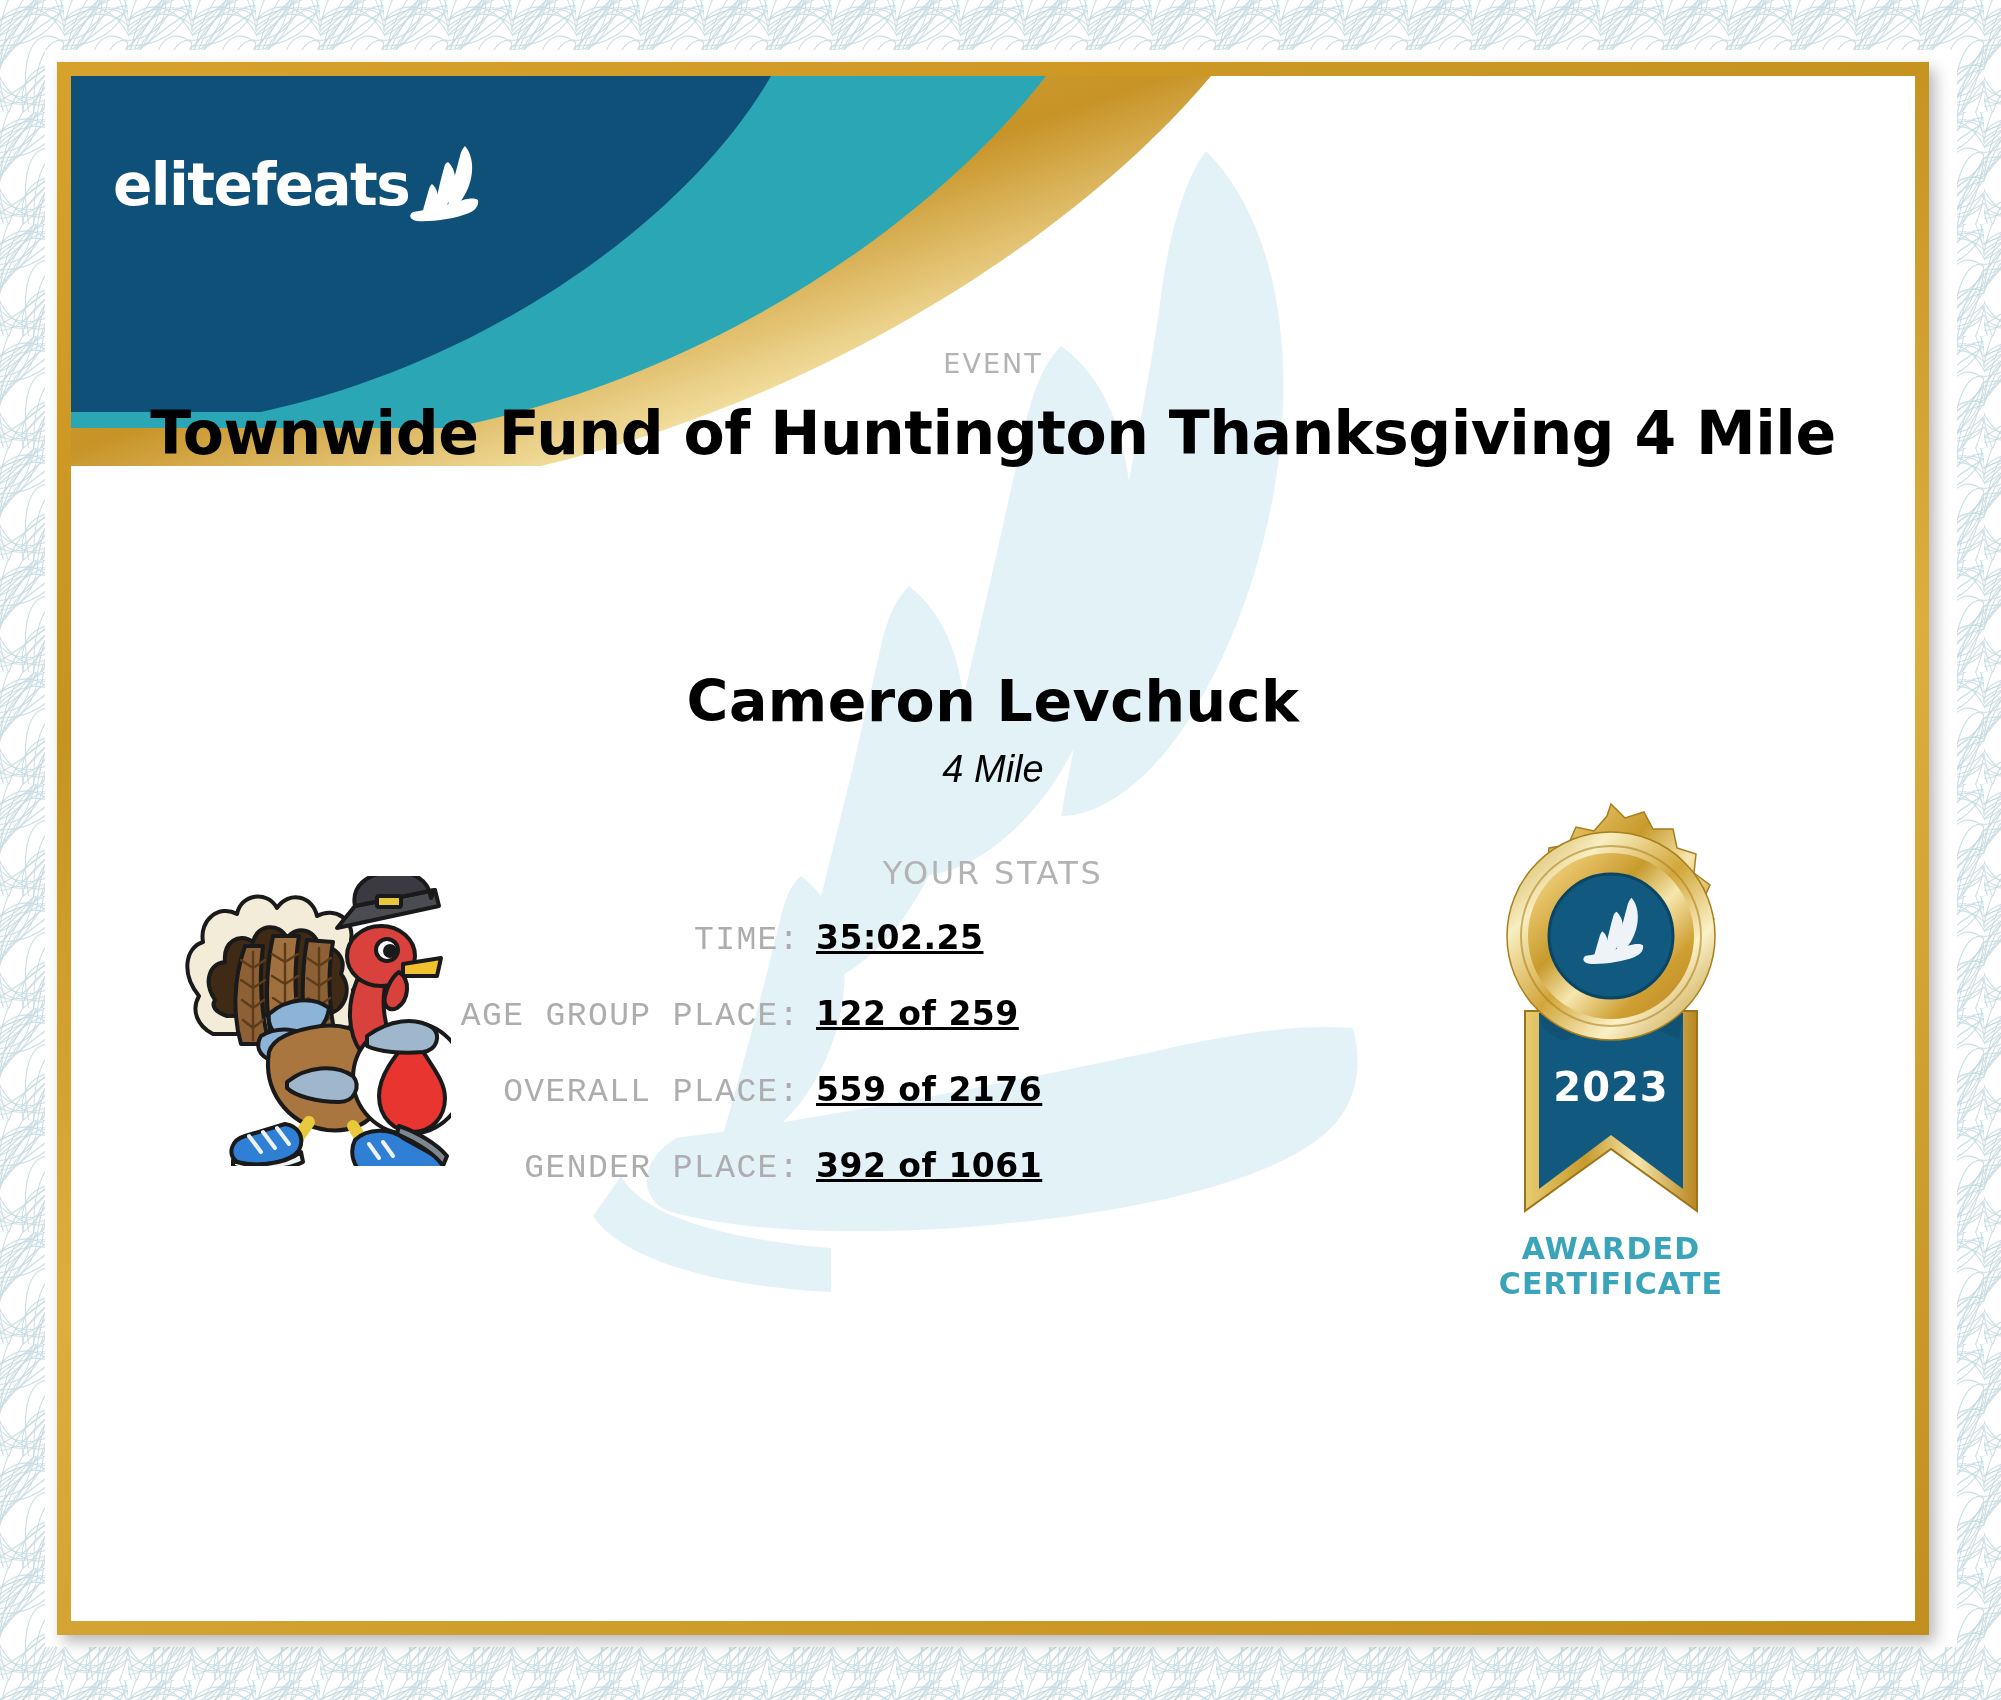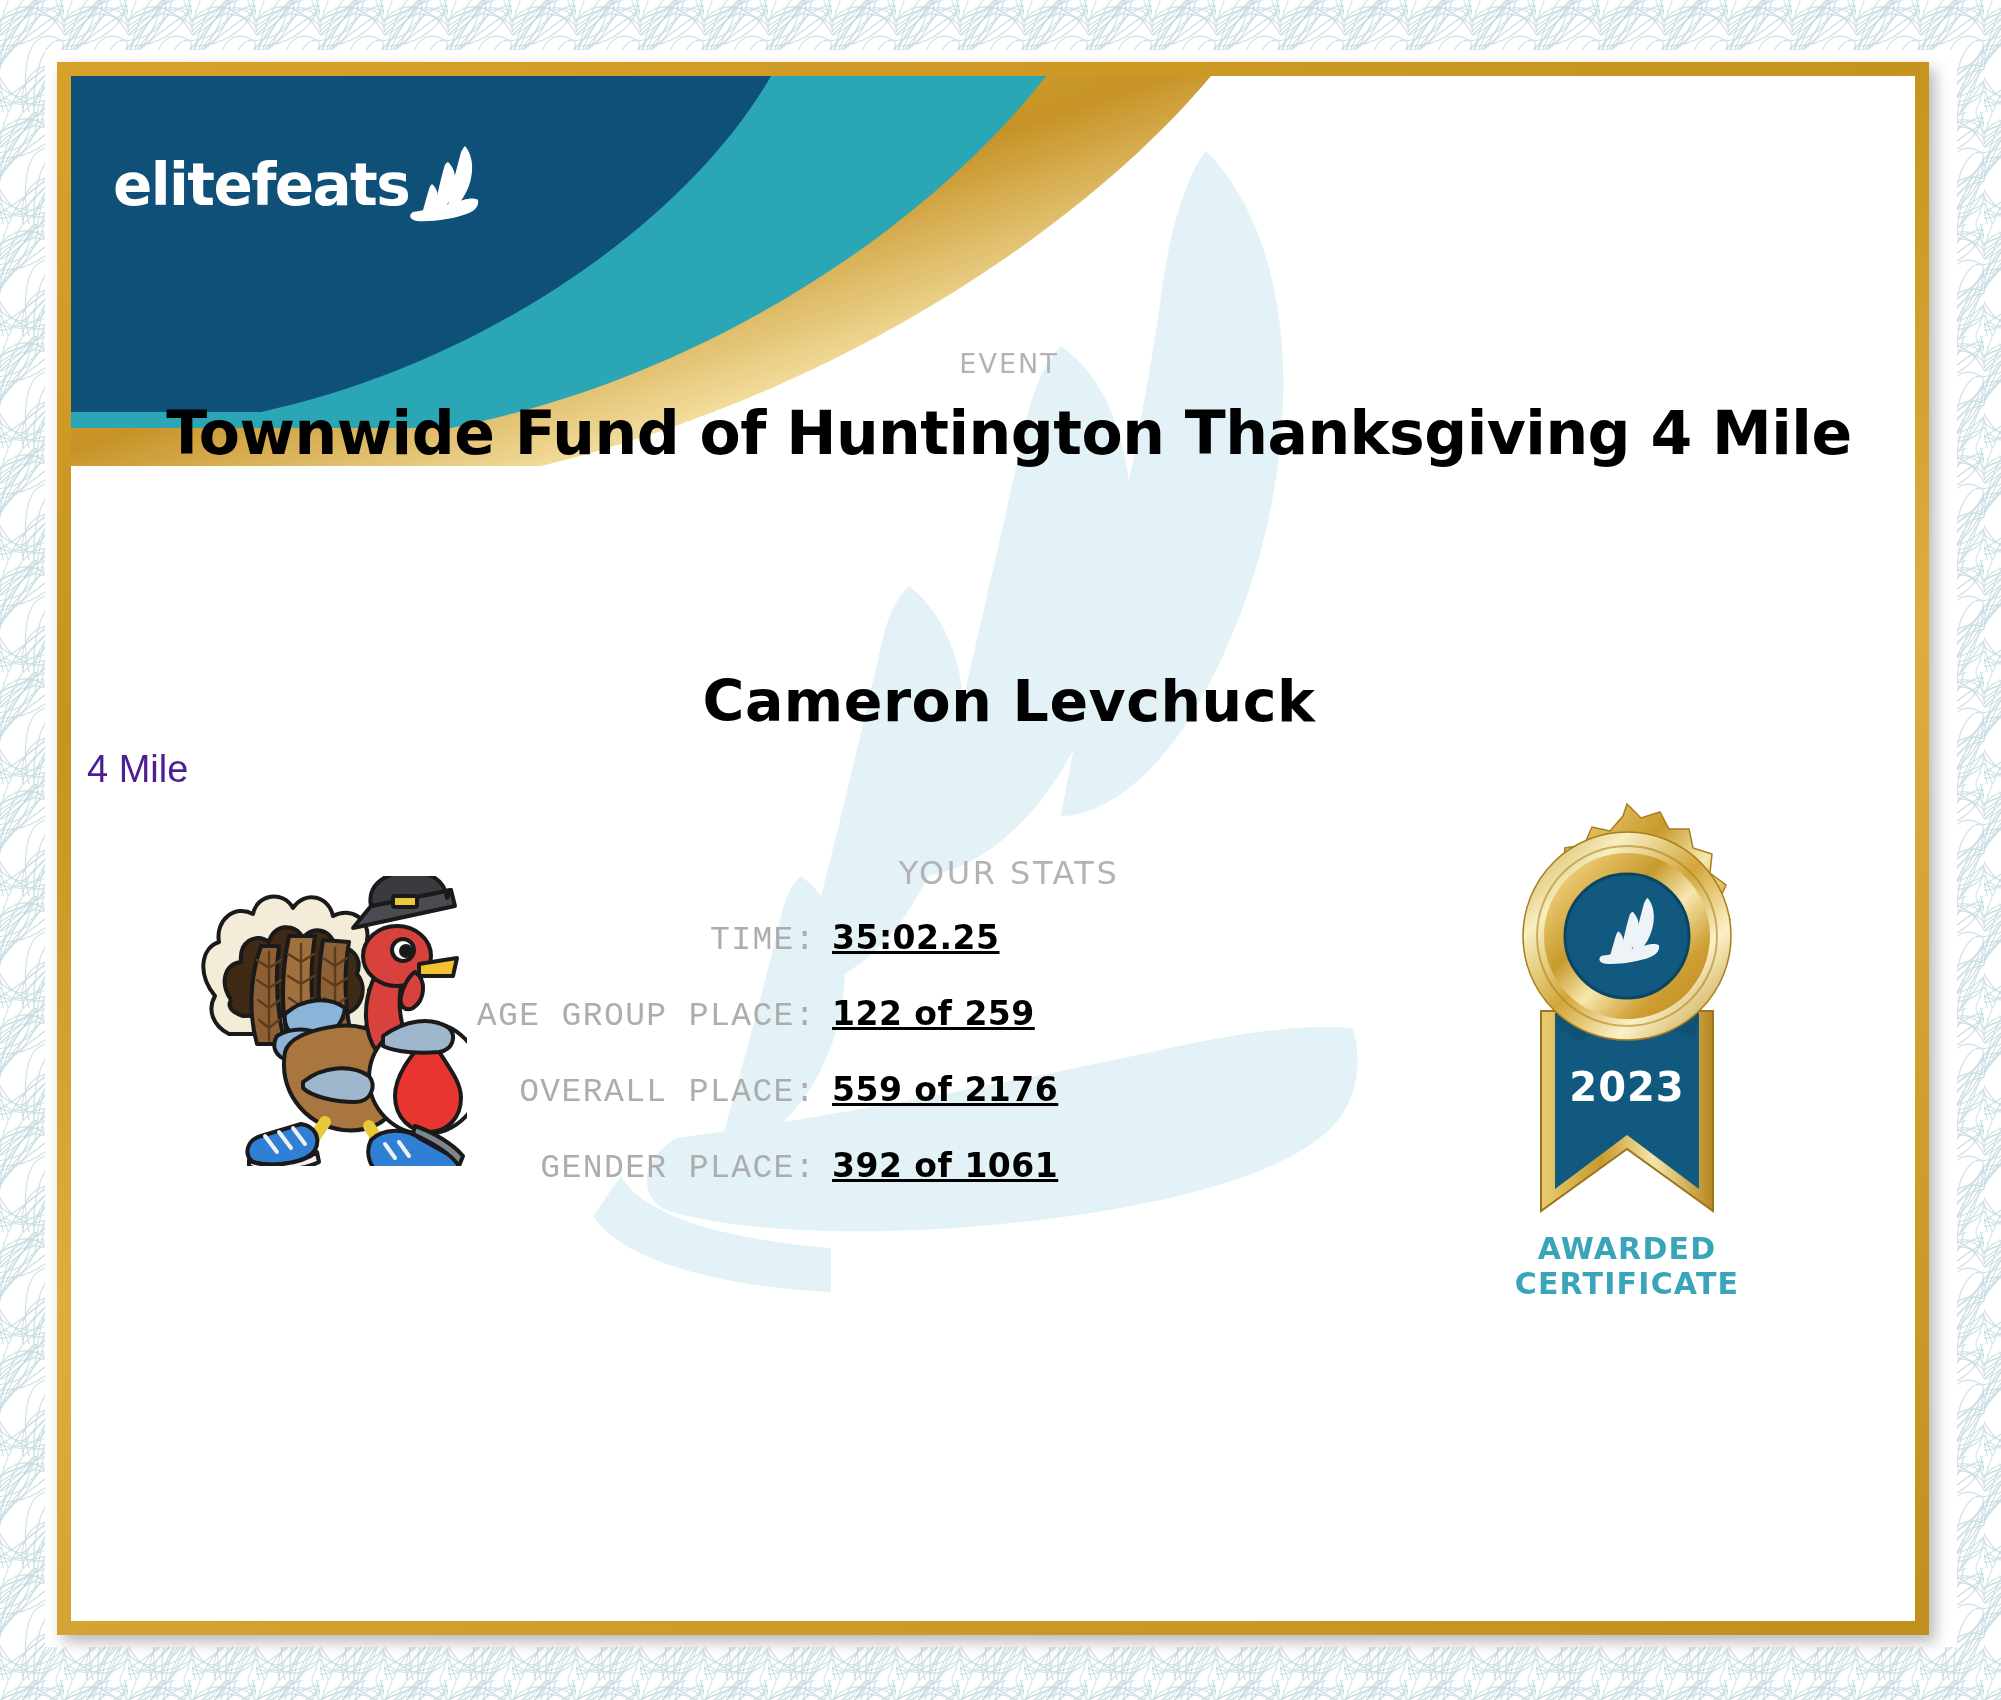--- a/index.html
+++ b/index.html
@@ -32,21 +32,21 @@
   #swoosh{position:absolute;left:0;top:0;width:1140px;height:390px;}
 
   
   #logo{position:absolute;left:42px;top:68px;display:flex;align-items:flex-end;}
   .logo-word{
     color:#fff;font-size:58px;letter-spacing:-1.6px;
     font-family:"DejaVu Sans", sans-serif;font-weight:700;line-height:1;
   }
 
   
-  #content{position:absolute;left:16px;top:0;width:100%;height:100%;}
+  #content{position:absolute;left:0;top:0;width:100%;height:100%;}
 
   .kicker{
     position:absolute;text-align:center;color:#b3b3b3;
     font-family:"DejaVu Sans", sans-serif;font-weight:400;
     letter-spacing:2px;
   }
   #event-kicker{left:0;right:0;top:272px;font-size:27px;}
   #awarded-kicker{left:0;right:0;top:528px;font-size:32px;letter-spacing:2.5px;}
   #stats-kicker{left:0;right:0;top:778px;font-size:32px;letter-spacing:2.5px;}
 
@@ -54,23 +54,24 @@
     position:absolute;left:0;right:0;top:322px;text-align:center;
     color:#000;font-size:60px;font-weight:700;letter-spacing:-.5px;
     font-family:"DejaVu Sans", sans-serif;
   }
   #participant-name{
     position:absolute;left:0;right:0;top:592px;text-align:center;
     color:#000;font-size:57px;font-weight:700;letter-spacing:.5px;
     font-family:"DejaVu Sans", sans-serif;
   }
   #participant-division{
-    position:absolute;left:0;right:0;top:672px;
-    color:#4c1d95;font-size:38px;font-weight:400;
+    position:absolute;left:0;right:0;top:672px;text-align:center;
+    color:#000000;font-size:38px;font-weight:400;
     font-family:"Liberation Sans", sans-serif;
+    font-style:italic;
   }
 
   
   #stats{
     position:absolute;left:360px;top:842px;width:620px;
   }
   .stat-row{display:flex;align-items:baseline;height:76px;}
   .stat-label{
     flex:1;text-align:right;color:#adadad;font-size:33px;letter-spacing:1.4px;
     font-family:Liberation Mono, monospace;font-weight:400;white-space:nowrap;

